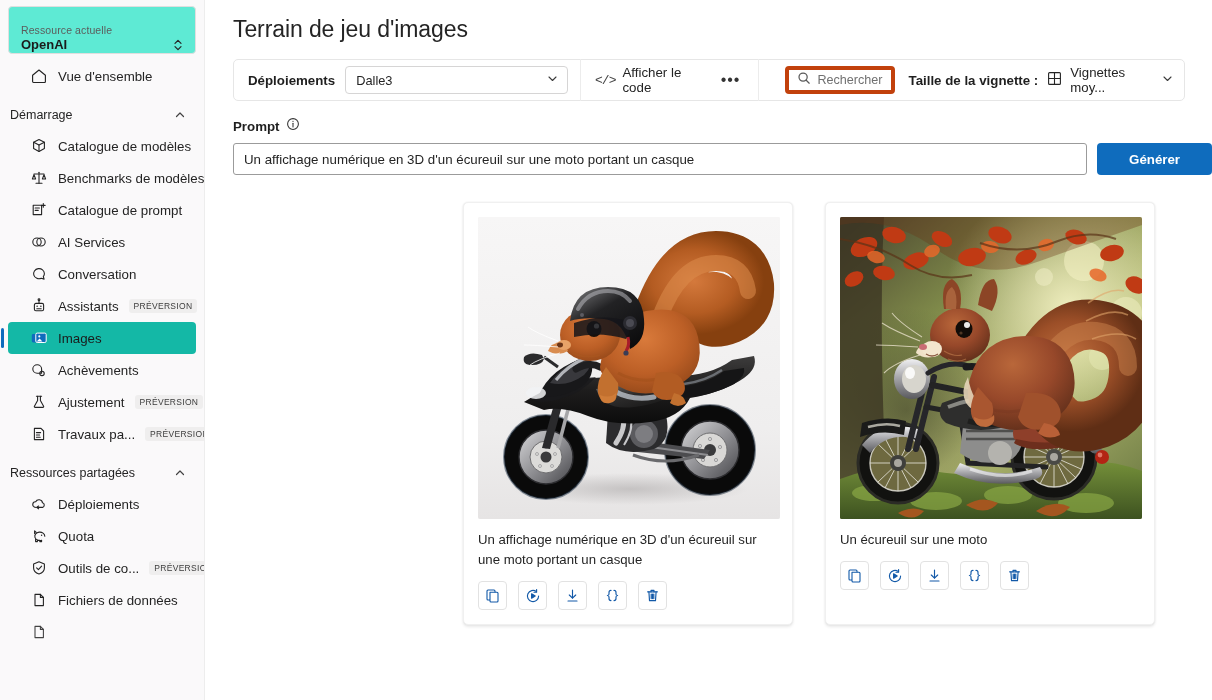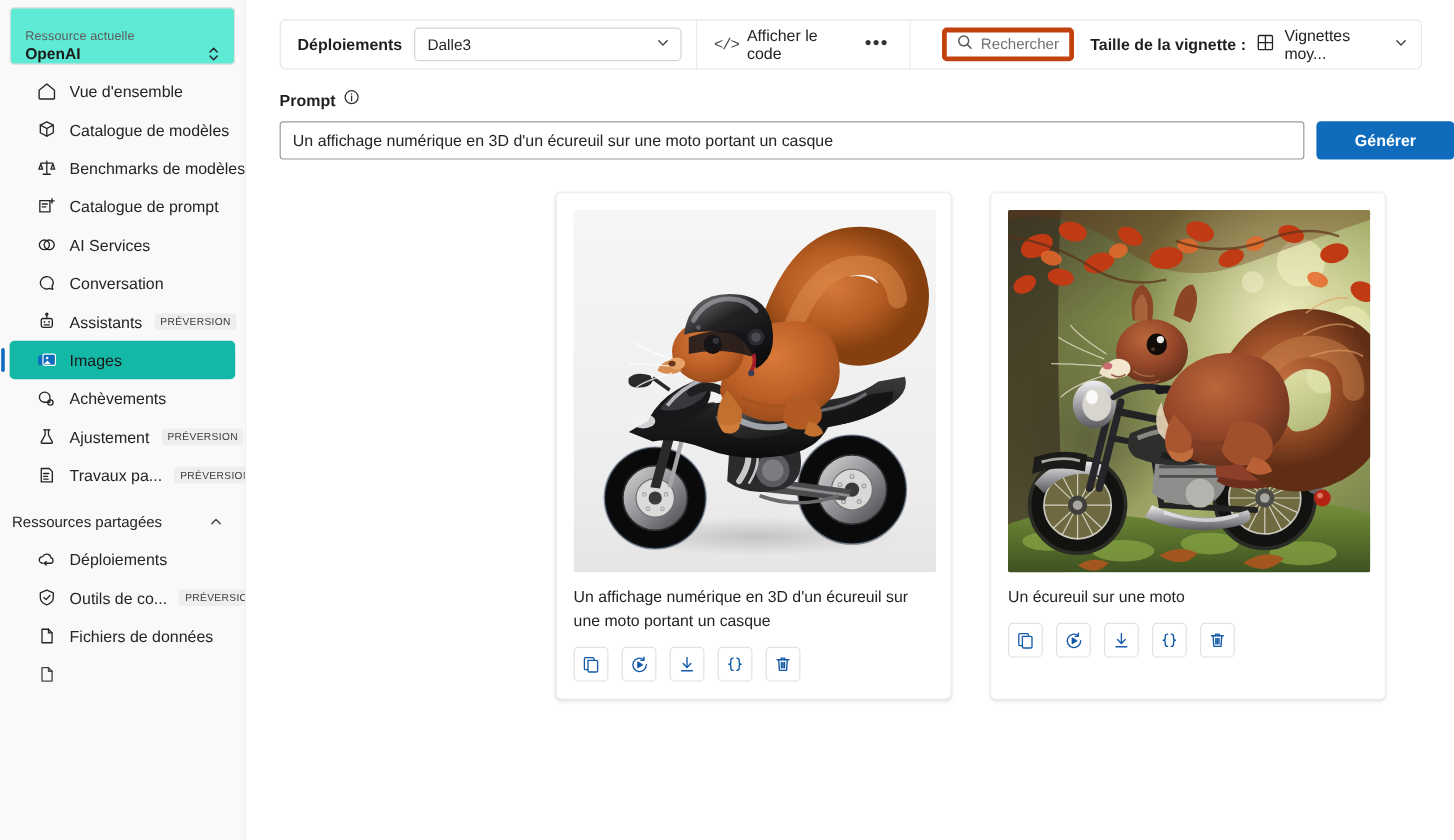--- a/index.html
+++ b/index.html
@@ -190,20 +190,28 @@
 
       <div class="nav-item first-overview">
         <span class="nav-ico">
           <svg viewBox="0 0 18 18" fill="none" stroke="#242424" stroke-width="1.15" stroke-linejoin="round" stroke-linecap="round">
             <path d="M2.6 8.2 L9 3 L15.4 8.2 V14.6 a.9.9 0 0 1-.9.9 H3.5 a.9.9 0 0 1-.9-.9 Z"></path>
           </svg>
         </span>
         <span class="nav-lbl">Vue d'ensemble</span>
       </div>
 
+      <div class="group-head">
+        <span class="gh-label">Démarrage</span>
+        <span class="chev-up">
+          <svg viewBox="0 0 12 12" fill="none" stroke="#424242" stroke-width="1.2" stroke-linecap="round" stroke-linejoin="round">
+              <path d="M2.5 7.5 L6 4 L9.5 7.5"></path>
+            </svg>
+        </span>
+      </div>
 
       <div class="nav-item">
         <span class="nav-ico">
           <svg viewBox="0 0 18 18" fill="none" stroke="#242424" stroke-width="1.1" stroke-linejoin="round" stroke-linecap="round">
             <path d="M9 2.6 L14.4 5.3 V11.6 L9 14.5 L3.6 11.6 V5.3 Z"></path>
               <path d="M3.6 5.3 L9 8.1 L14.4 5.3"></path>
               <path d="M9 8.1 V14.5"></path>
           </svg>
         </span>
         <span class="nav-lbl">Catalogue de modèles</span>
@@ -328,20 +336,30 @@
       <div class="nav-item">
         <span class="nav-ico">
           <svg viewBox="0 0 18 18" fill="none" stroke="#242424" stroke-width="1.1" stroke-linecap="round" stroke-linejoin="round">
             <path d="M5.4 12.4 a2.8 2.8 0 0 1 .3-5.6 a3.6 3.6 0 0 1 6.8 1 a2.4 2.4 0 0 1 .1 4.6 H7"></path>
               <path d="M8.6 11 L6.6 12.4 L8.6 13.8"></path>
           </svg>
         </span>
         <span class="nav-lbl">Déploiements</span>
       </div>
 
+      <div class="nav-item">
+        <span class="nav-ico">
+          <svg viewBox="0 0 18 18" fill="none" stroke="#242424" stroke-width="1.1" stroke-linecap="round" stroke-linejoin="round">
+            <path d="M14.8 9.2 a5 4.2 0 1 0 -3.2 4 V14.6 H9.8 V13.4 H7.4 V14.6 H5.6 V12.2"></path>
+              <path d="M6.2 5.4 L4.6 3.8 V6.4"></path>
+            <circle cx="11.6" cy="8.2" r=".7" fill="#242424" stroke="none"></circle>
+          </svg>
+        </span>
+        <span class="nav-lbl">Quota</span>
+      </div>
 
       <div class="nav-item">
         <span class="nav-ico">
           <svg viewBox="0 0 18 18" fill="none" stroke="#242424" stroke-width="1.1" stroke-linecap="round" stroke-linejoin="round">
             <path d="M9 2.8 L14.4 5 V9 c0 3.2-2.4 5.1-5.4 6 -3-0.9-5.4-2.8-5.4-6 V5 Z"></path>
               <path d="M6.6 8.9 L8.4 10.7 L11.6 7.2"></path>
           </svg>
         </span>
         <span class="nav-lbl">Outils de co...</span>
         <span class="preview-badge">PRÉVERSION</span>
@@ -365,20 +383,21 @@
           </svg>
         </span>
 
       </div>
 
     </nav>
   </aside>
 
   <main class="main">
 
+    <h1 class="page-title">Terrain de jeu d'images</h1>
 
     <div class="toolbar">
       <span class="tb-label">Déploiements</span>
 
       <div class="deploy-select">
         <span class="dv">Dalle3</span>
         <span>
           <svg width="13" height="13" viewBox="0 0 13 13" fill="none" stroke="#3b3b3b" stroke-width="1.1" stroke-linecap="round" stroke-linejoin="round">
               <path d="M3 5 L6.5 8.5 L10 5"></path>
             </svg>

